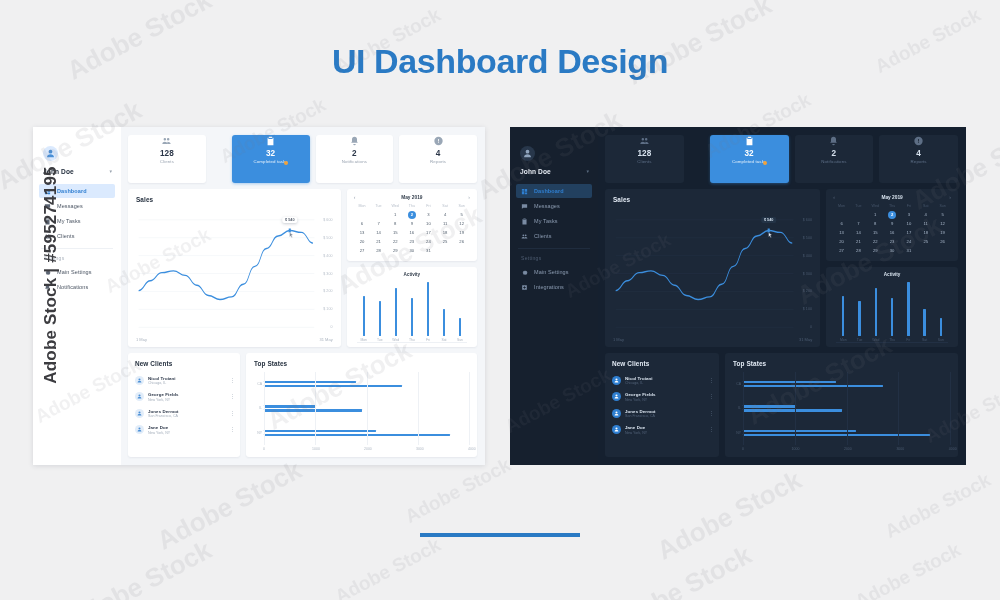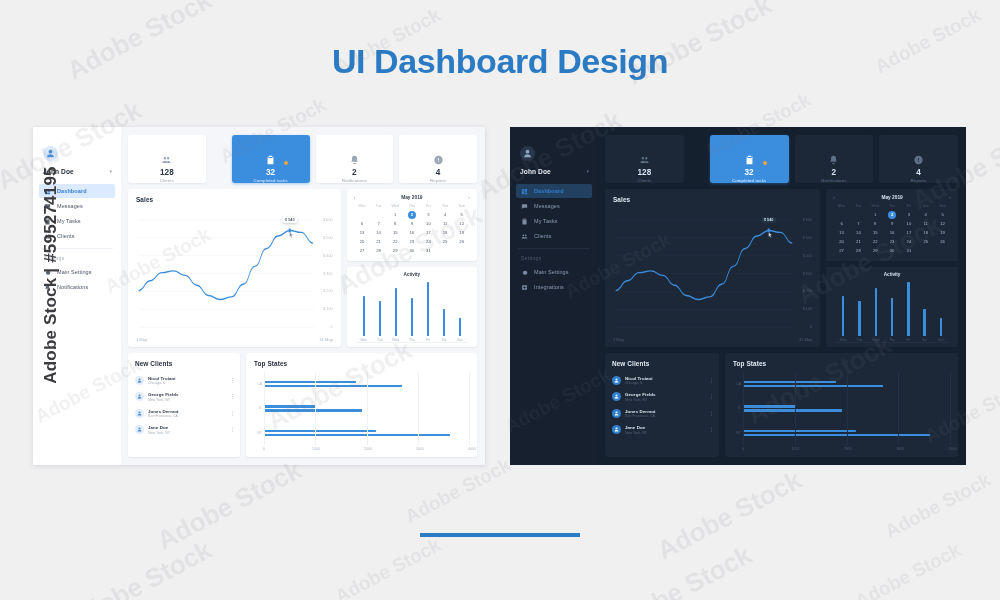--- a/index.html
+++ b/index.html
@@ -132,21 +132,21 @@
   .dark  .card { background: #1c2838; }
 
   .card-title { font-size: 6.4px; font-weight: 700; letter-spacing: .1px; }
   .light .card-title { color: #25303f; }
   .dark  .card-title { color: #e2eaf4; }
 
   
   .stat-row { display: flex; gap: 6px; height: 48px; }
   .stat {
     flex: 1; border-radius: 3px;
-    display: flex; flex-direction: column; align-items: center; justify-content: flex-end;
+    display: flex; flex-direction: column; align-items: center; justify-content: flex-start;
     gap: 1px; position: relative;
   }
   .light .stat { background: #fff; box-shadow: 0 1px 2px rgba(42,55,80,.07); }
   .dark  .stat { background: #1c2838; }
   .stat.accent { background: #3b8ede !important; box-shadow: 0 1px 3px rgba(59,142,222,.4) !important; margin-left: 20px; }
 
   .stat .sico { height: 11px; display: flex; align-items: center; justify-content: center; margin-bottom: 2px; }
   .stat .sico svg { height: 10px; width: 11px; }
   .light .stat .sico svg { fill: #9aa7b6; }
   .dark  .stat .sico svg { fill: #5d6e85; }

